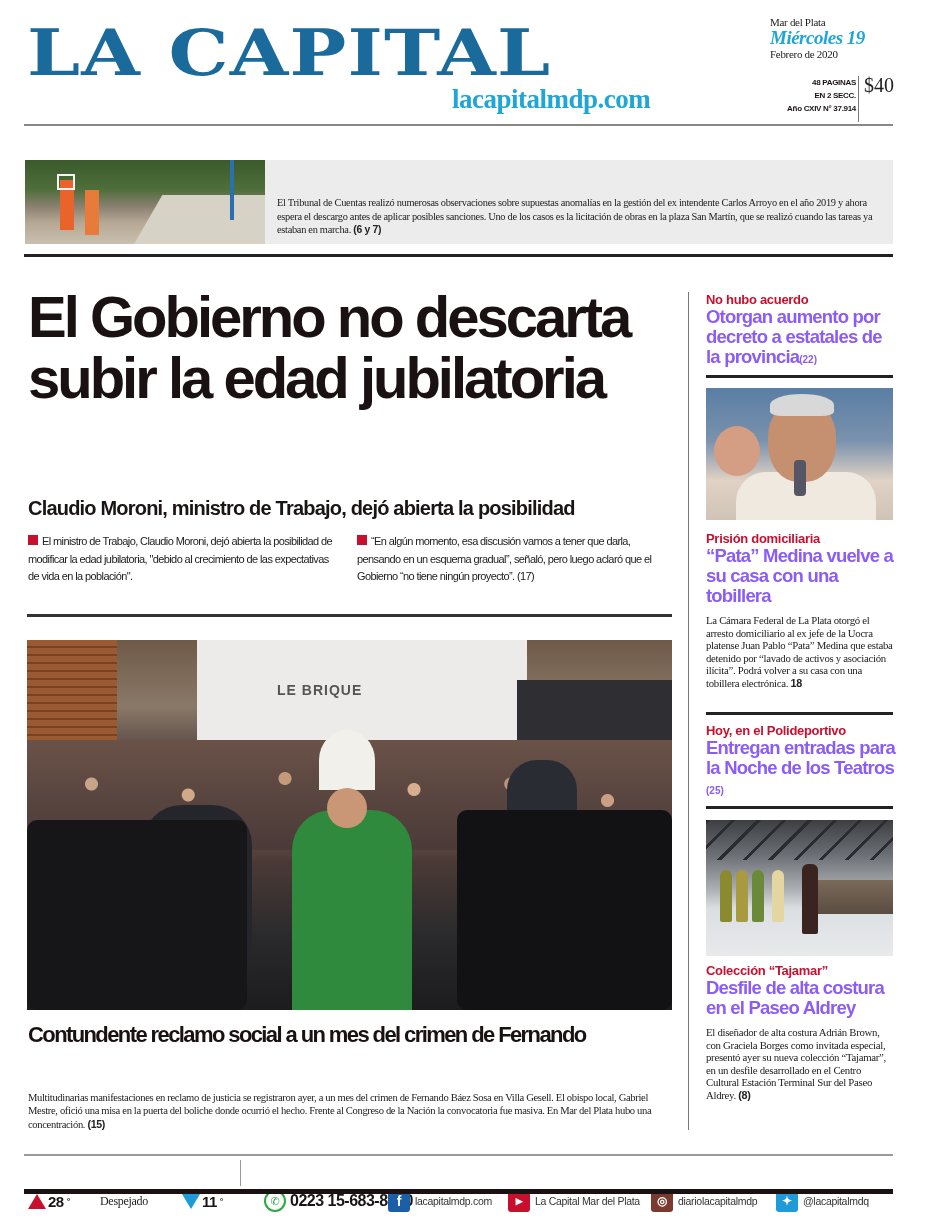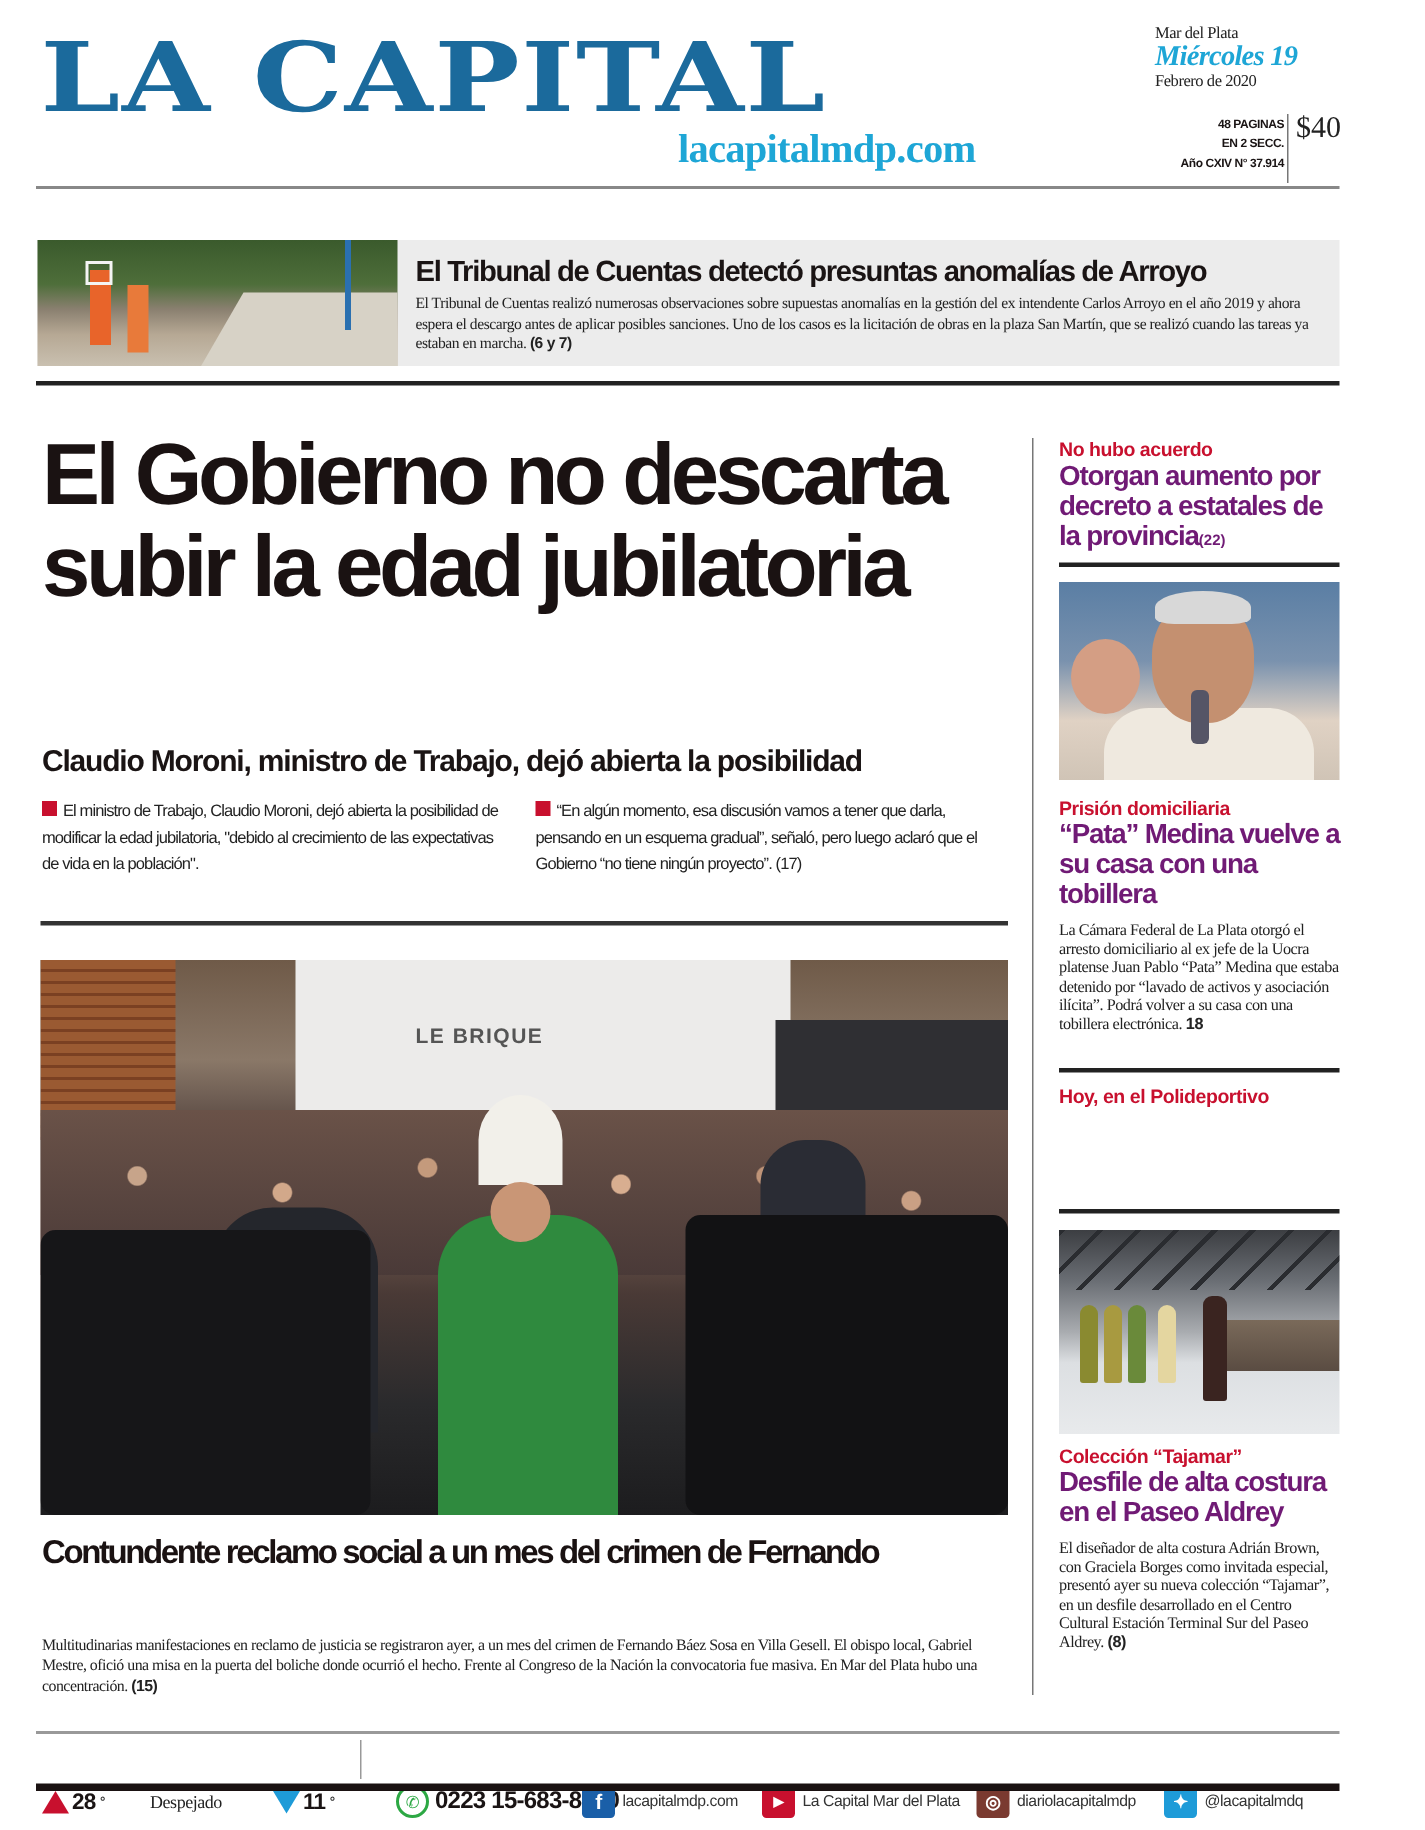--- a/index.html
+++ b/index.html
@@ -64,21 +64,21 @@
   .mp-man { position: absolute; left: 115px; top: 165px; width: 110px; height: 150px; background: #24262c; border-radius: 40px 40px 0 0; }
   .mp-man2 { position: absolute; left: 480px; top: 120px; width: 70px; height: 120px; background: #2a2c34; border-radius: 30px 30px 0 0; }
 
   .lead2-head { position: absolute; left: 28px; top: 1017px; width: 650px; font-size: 22px; font-weight: bold; line-height: 36px; letter-spacing: -1.6px; color: #1a1212; }
   .lead2-body { position: absolute; left: 28px; top: 1092px; width: 650px; font-family: "Liberation Serif", serif; font-size: 10.6px; line-height: 12.8px; letter-spacing: -0.35px; color: #222; }
 
   
   .col-divider { position: absolute; left: 688px; top: 292px; width: 1px; height: 838px; background: #777; }
   .side { position: absolute; left: 706px; width: 190px; }
   .kicker { font-size: 13px; font-weight: bold; color: #c8102e; letter-spacing: -0.3px; line-height: 15px; }
-  .side-head { font-size: 18.5px; font-weight: bold; line-height: 20px; letter-spacing: -0.8px; color: #701a75; }
+  .side-head { font-size: 18.5px; font-weight: bold; line-height: 20px; letter-spacing: -0.8px; color: #8b5cf6; }
   .side-head .ref { font-size: 10px; letter-spacing: 0; }
   .side-body { font-family: "Liberation Serif", serif; font-size: 10.8px; line-height: 12.6px; letter-spacing: -0.3px; color: #222; margin-top: 8px; }
   .side-rule { position: absolute; left: 706px; width: 187px; height: 3px; background: #222; }
   .side-photo { position: absolute; left: 706px; width: 187px; overflow: hidden; }
   .sp1 { top: 388px; height: 132px; background: linear-gradient(180deg, #5a7ea4 0%, #7a92ae 40%, #e0d2c4 70%, #d0c4b6 100%); }
   .sp1 .face { position: absolute; left: 62px; top: 12px; width: 68px; height: 82px; background: #c49070; border-radius: 45%; }
   .sp1 .hair { position: absolute; left: 64px; top: 6px; width: 64px; height: 22px; background: #d8d8d8; border-radius: 50% 50% 20% 20%; }
   .sp1 .shirt { position: absolute; left: 30px; top: 84px; width: 140px; height: 60px; background: #efe9df; border-radius: 30px 30px 0 0; }
   .sp1 .bald { position: absolute; left: 8px; top: 38px; width: 46px; height: 50px; background: #d49e84; border-radius: 50%; }
   .sp1 .mic { position: absolute; left: 88px; top: 72px; width: 12px; height: 36px; background: #556; border-radius: 4px; }
@@ -124,21 +124,20 @@
 <div class="rule-top"></div>
 
 <div class="teaser">
   <div class="teaser-photo">
     <div class="path"></div>
     <div class="fence1"></div>
     <div class="fence2"></div>
     <div class="chair"></div>
     <div class="pole"></div>
   </div>
-  <div class="teaser-title">El Tribunal de Cuentas detectó presuntas anomalías de Arroyo</div>
   <div class="teaser-body"><span>El Tribunal de Cuentas realizó numerosas observaciones sobre supuestas anomalías en la gestión del ex intendente Carlos Arroyo en el año 2019 y ahora espera el descargo antes de aplicar posibles sanciones. Uno de los casos es la licitación de obras en la plaza San Martín, que se realizó cuando las tareas ya estaban en marcha.</span> <span class="pageref">(6 y 7)</span></div>
 </div>
 <div class="rule-thick"></div>
 
 <h1 class="lead-head">El Gobierno no descarta subir la edad jubilatoria</h1>
 <div class="lead-deck">Claudio Moroni, ministro de Trabajo, dejó abierta la posibilidad</div>
 <div class="lead-col c1"><span class="bullet"></span><span>El ministro de Trabajo, Claudio Moroni, dejó abierta la posibilidad de modificar la edad jubilatoria, "debido al crecimiento de las expectativas de vida en la población".</span></div>
 <div class="lead-col c2"><span class="bullet"></span><span>“En algún momento, esa discusión vamos a tener que darla, pensando en un esquema gradual”, señaló, pero luego aclaró que el Gobierno “no tiene ningún proyecto”. (17)</span></div>
 <div class="rule-lead"></div>
 
@@ -178,20 +177,21 @@
 
 <div class="side" style="top:531px;">
   <div class="kicker">Prisión domiciliaria</div>
   <div class="side-head">“Pata” Medina vuelve a su casa con una tobillera</div>
   <div class="side-body"><span>La Cámara Federal de La Plata otorgó el arresto domiciliario al ex jefe de la Uocra platense Juan Pablo “Pata” Medina que estaba detenido por “lavado de activos y asociación ilícita”. Podrá volver a su casa con una tobillera electrónica.</span> <span class="pageref">18</span></div>
 </div>
 <div class="side-rule" style="top:712px;"></div>
 
 <div class="side" style="top:723px;">
   <div class="kicker">Hoy, en el Polideportivo</div>
+  <div class="side-head"><span>Entregan entradas para la Noche de los Teatros</span> <span class="ref">(25)</span></div>
 </div>
 <div class="side-rule" style="top:806px;"></div>
 
 <div class="side-photo sp2">
   <div class="truss"></div>
   <div class="audience"></div>
   <div class="model" style="left:14px;background:#8a8a30;"></div>
   <div class="model" style="left:30px;background:#a89a40;"></div>
   <div class="model" style="left:46px;background:#6a8a3a;"></div>
   <div class="model" style="left:66px;background:#e4d6a0;"></div>

